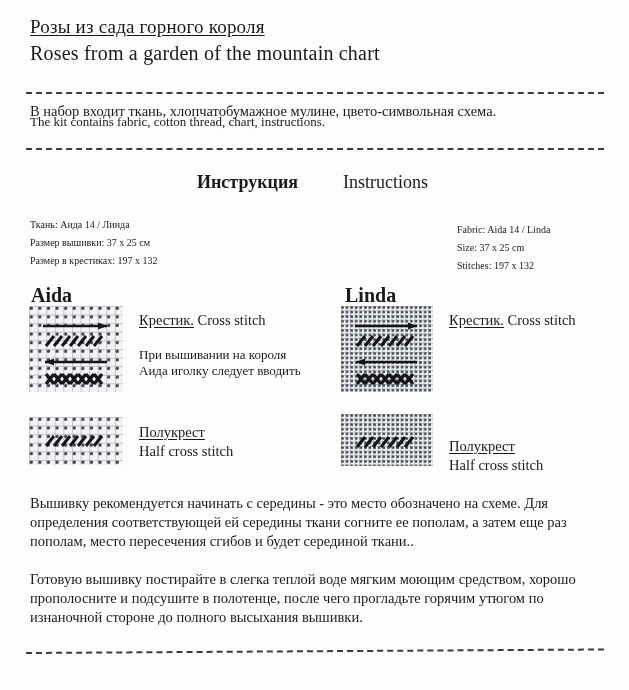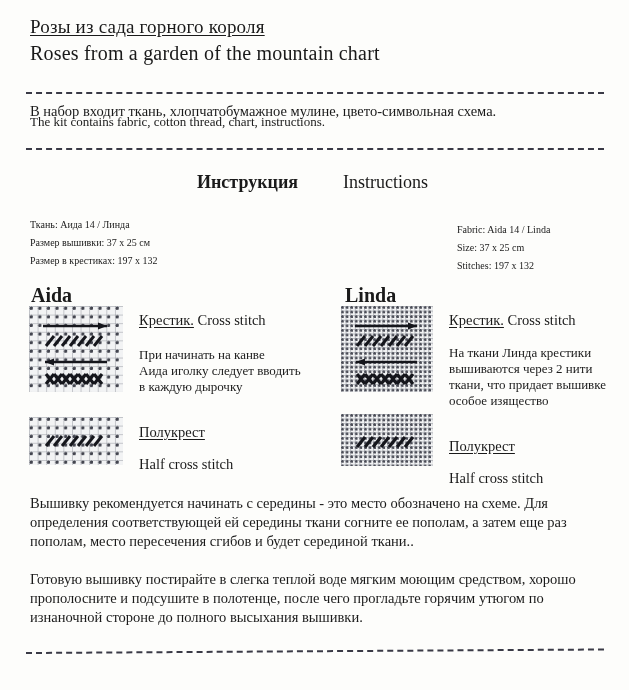--- a/index.html
+++ b/index.html
@@ -151,21 +151,21 @@
   .cap-sub {
     position: absolute;
     font-size: 13px;
     line-height: 16px;
   }
   .cap-sub div { white-space: nowrap; }
   .sub-aida  { left: 139px; top: 347px; }
   .sub-linda { left: 449px; top: 345px; }
   .cap-half-en {
     display: block;
-    margin-top: 15px;
+    margin-top: 2px;
   }
 
   
   .para {
     position: absolute;
     left: 30px;
     width: 566px;
     font-size: 14.5px;
     line-height: 19px;
   }
@@ -239,23 +239,22 @@
       </g>
     </svg>
   </div>
 
   <div class="cap cap-aida-cross">
     <u>Крестик.</u>
     <span>Cross stitch</span>
   </div>
 
   <div class="cap-sub sub-aida">
-    <div>При начинать на канве</div>
+    <div>При вышивании на короля</div>
     <div>Аида иголку следует вводить</div>
-    <div>в каждую дырочку</div>
   </div>
 
   <div class="swatch weave-aida sw-aida-half">
     <svg viewBox="0 0 94 48" preserveAspectRatio="none">
       <g stroke="#15161c" stroke-width="3" fill="none">
         <line x1="17" y1="29" x2="25" y2="19"></line>
         <line x1="25" y1="29" x2="33" y2="19"></line>
         <line x1="33" y1="29" x2="41" y2="19"></line>
         <line x1="41" y1="29" x2="49" y2="19"></line>
         <line x1="49" y1="29" x2="57" y2="19"></line>
@@ -306,26 +305,20 @@
         </g>
       </g>
     </svg>
   </div>
 
   <div class="cap cap-linda-cross">
     <u>Крестик.</u>
     <span>Cross stitch</span>
   </div>
 
-  <div class="cap-sub sub-linda">
-    <div>На ткани Линда крестики</div>
-    <div>вышиваются через 2 нити</div>
-    <div>ткани, что придает вышивке</div>
-    <div>особое изящество</div>
-  </div>
 
   <div class="swatch weave-linda sw-linda-half">
     <svg viewBox="0 0 92 52" preserveAspectRatio="none">
       <g stroke="#15161c" stroke-width="3.2" fill="none">
         <line x1="16" y1="33" x2="24" y2="23"></line>
         <line x1="24" y1="33" x2="32" y2="23"></line>
         <line x1="32" y1="33" x2="40" y2="23"></line>
         <line x1="40" y1="33" x2="48" y2="23"></line>
         <line x1="48" y1="33" x2="56" y2="23"></line>
         <line x1="56" y1="33" x2="64" y2="23"></line>

